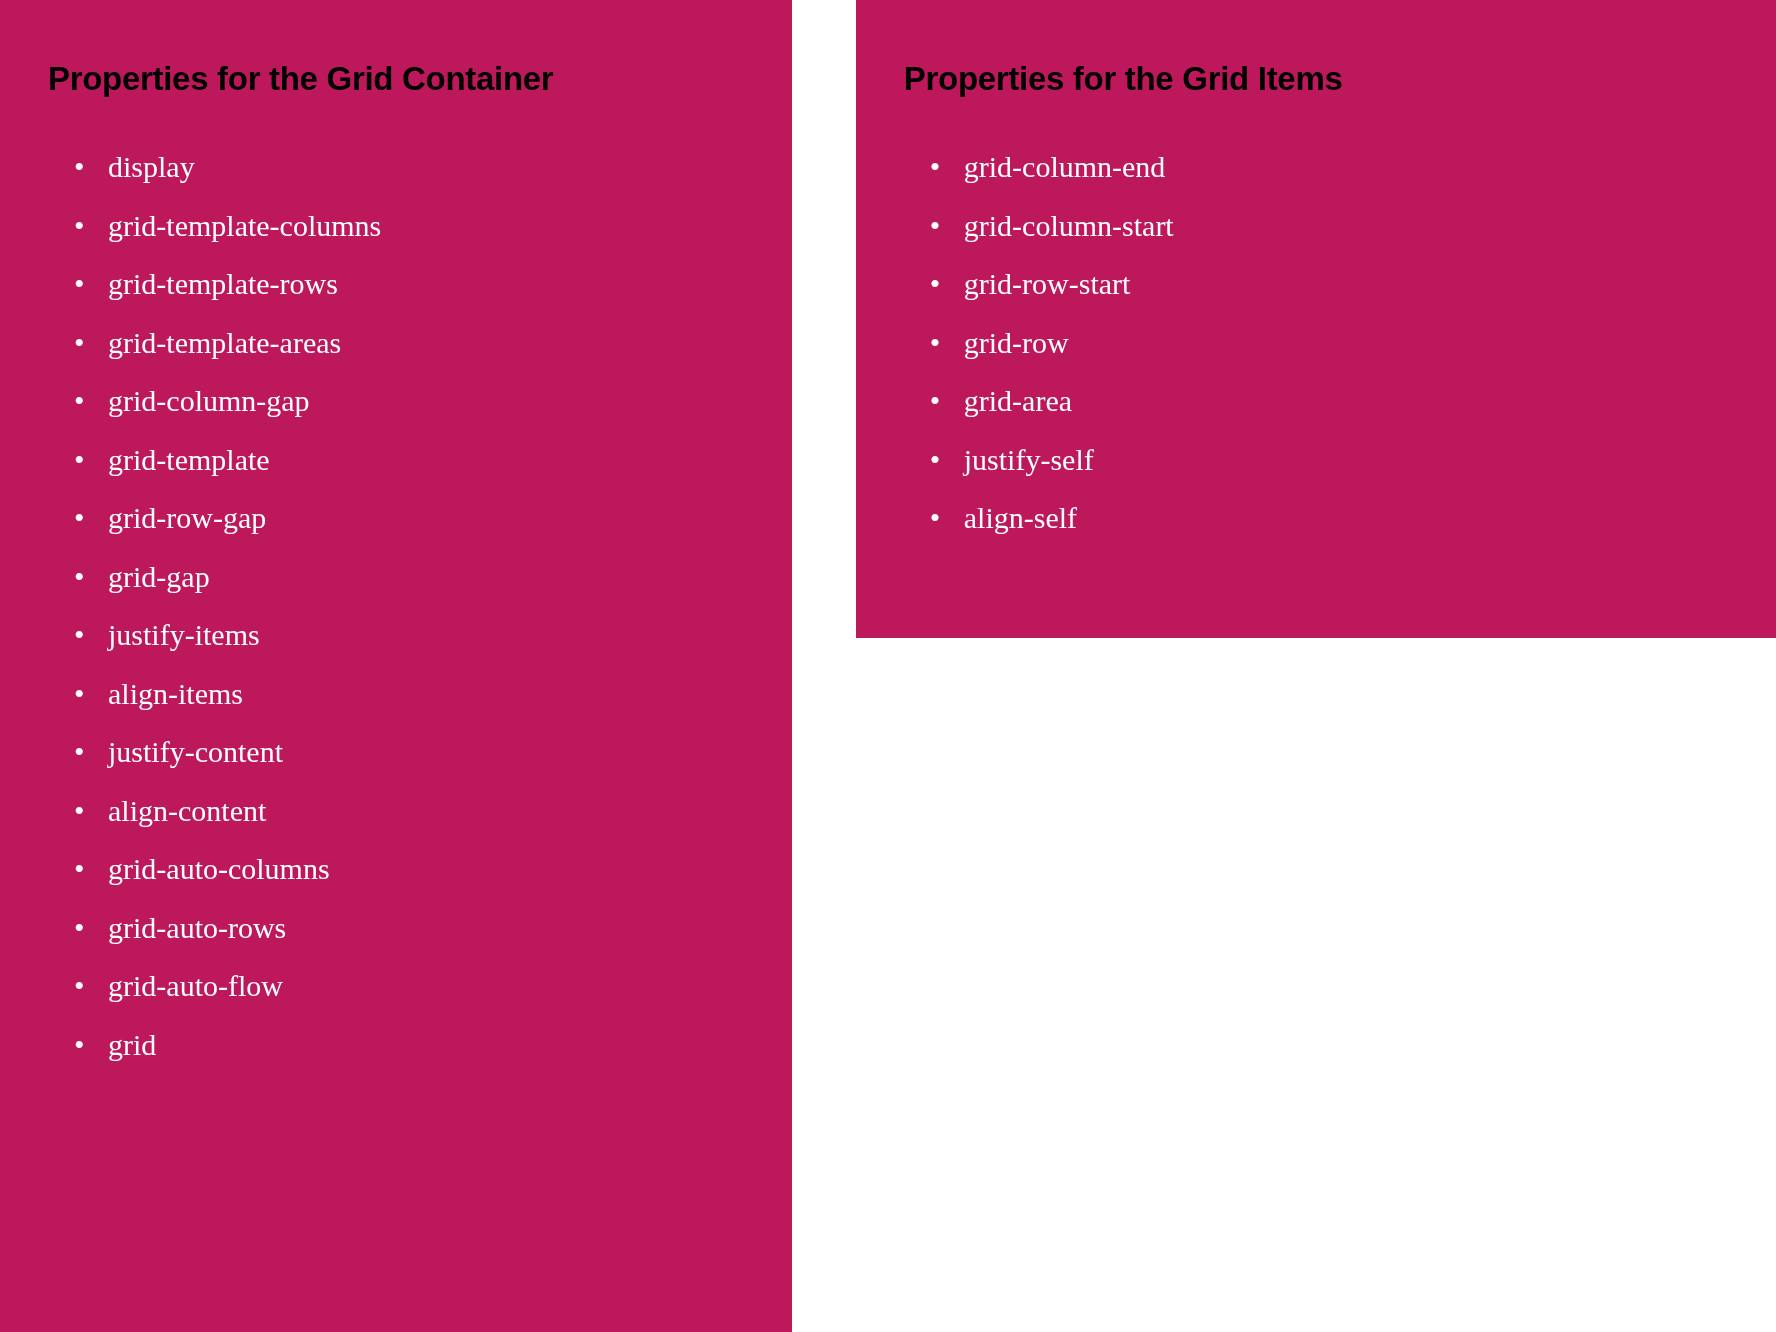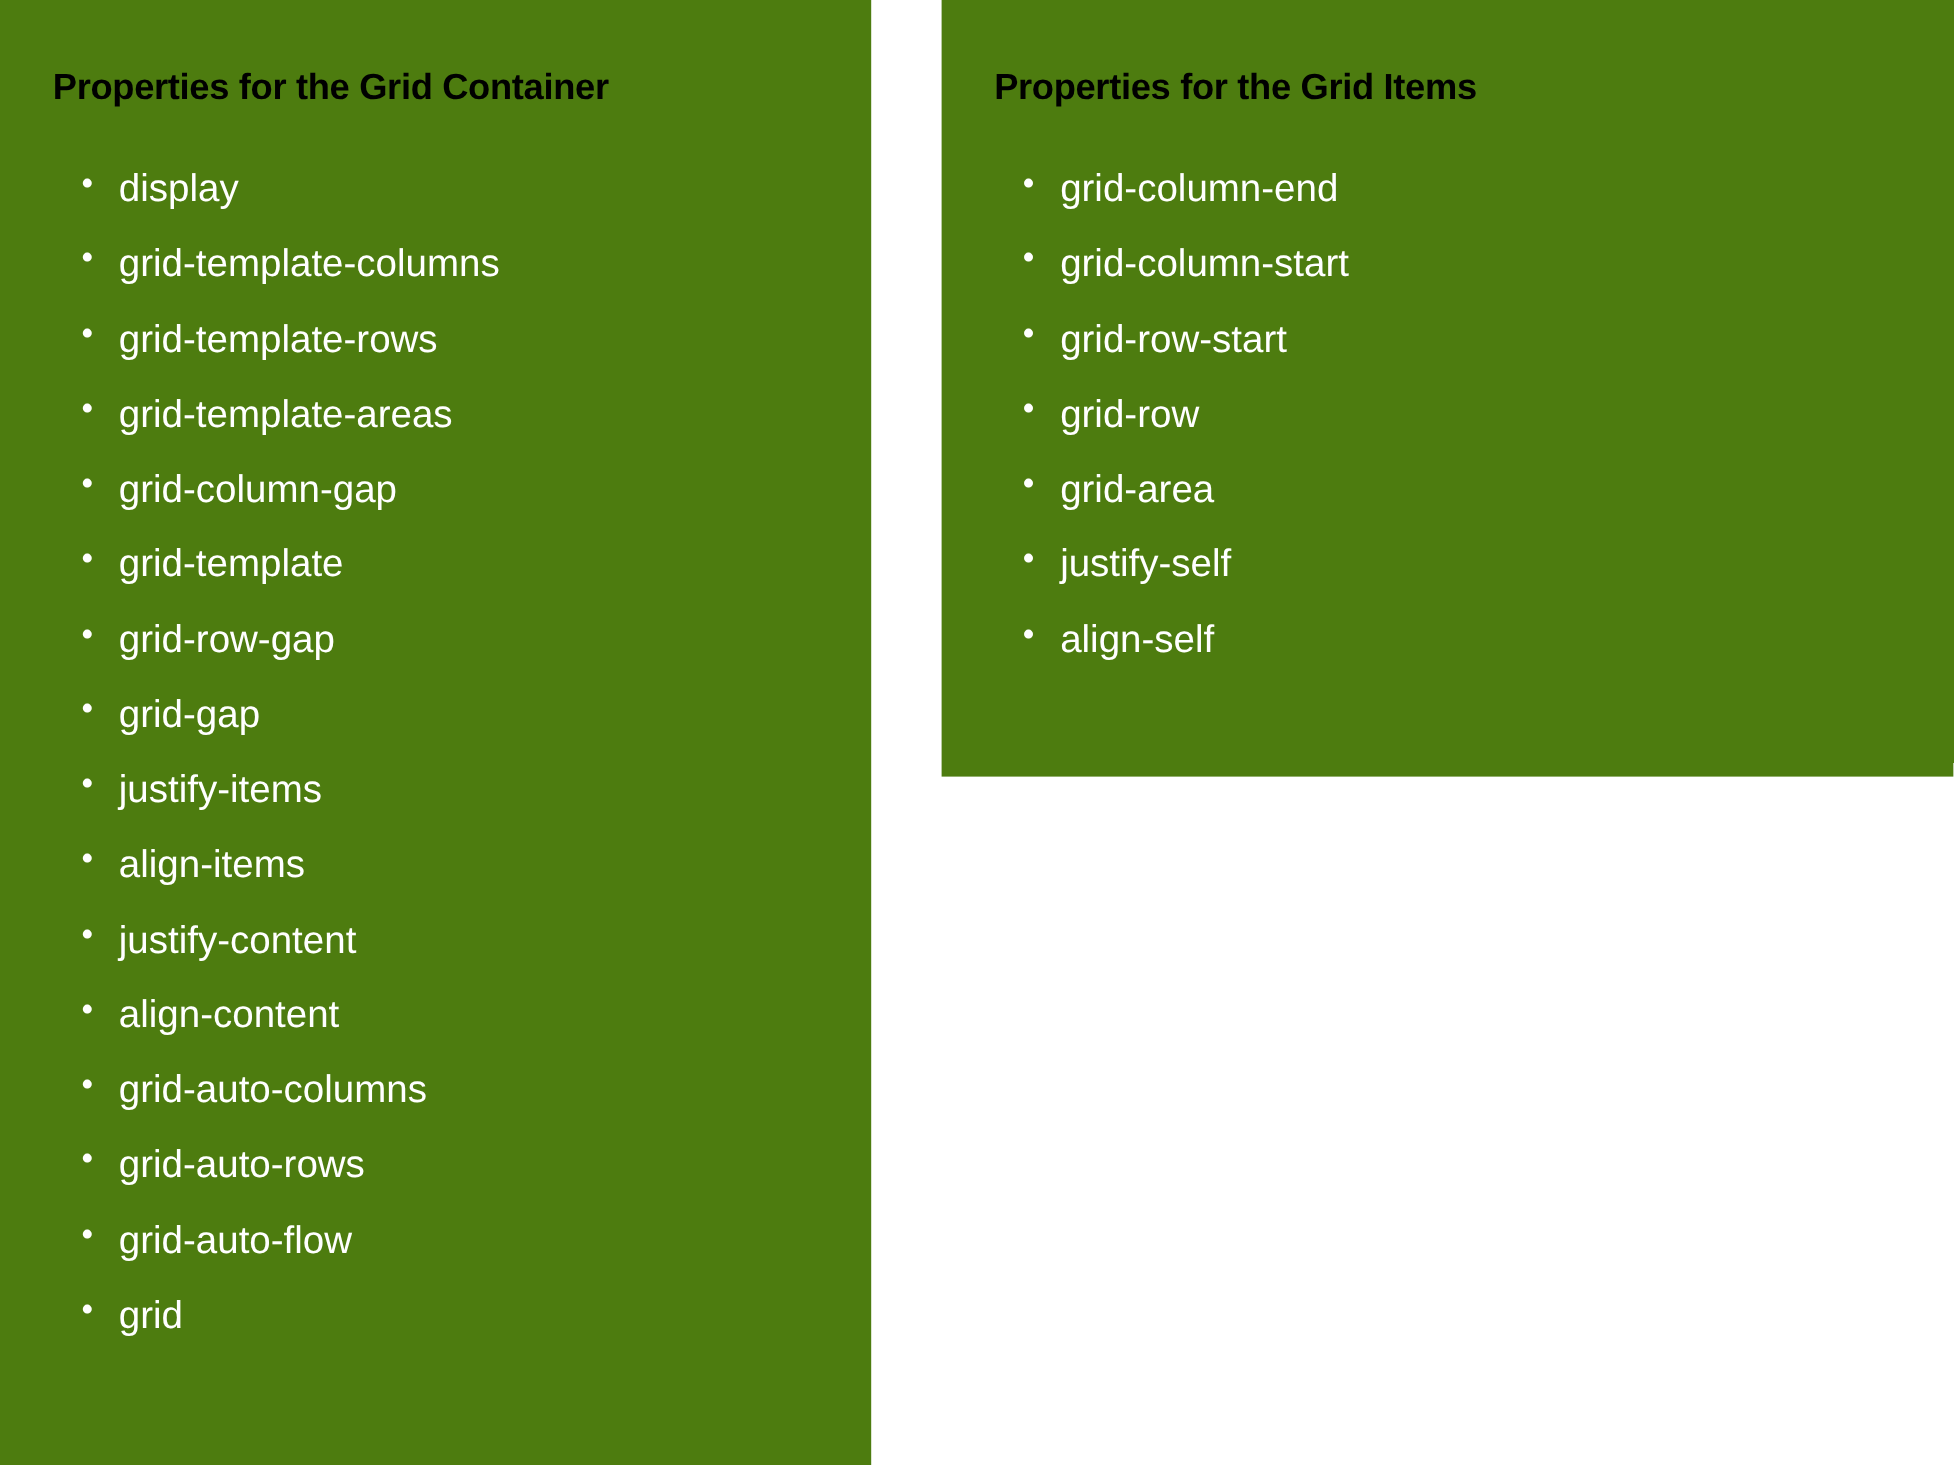--- a/index.html
+++ b/index.html
@@ -10,21 +10,21 @@
     body {
       font-family: -apple-system, BlinkMacSystemFont, "Segoe UI", Helvetica, Arial, sans-serif;
       background: #ffffff;
       width: 1776px;
       height: 1332px;
       display: flex;
       gap: 40px;
       align-items: flex-start;
     }
     .panel {
-      background: #4d7c0f;
+      background: #be185d;
       padding: 60px 48px 70px 48px;
       width: 800px;
     }
     .panel-left {
       height: 1332px;
     }
     .panel-right {
       width: 930px;
       height: auto;
       padding-bottom: 90px;
@@ -36,24 +36,25 @@
       color: #000000;
       margin-bottom: 40px;
       letter-spacing: -0.3px;
     }
     ul {
       list-style: none;
       padding-left: 60px;
     }
     li {
       color: #ffffff;
-      font-size: 35px;
+      font-size: 30px;
       font-weight: 400;
       line-height: 1.95;
       position: relative;
+      font-family: Liberation Serif, serif;
     }
     li::before {
       content: "•";
       position: absolute;
       left: -34px;
       color: #ffffff;
       font-size: 30px;
     }
   </style>
 </head>

